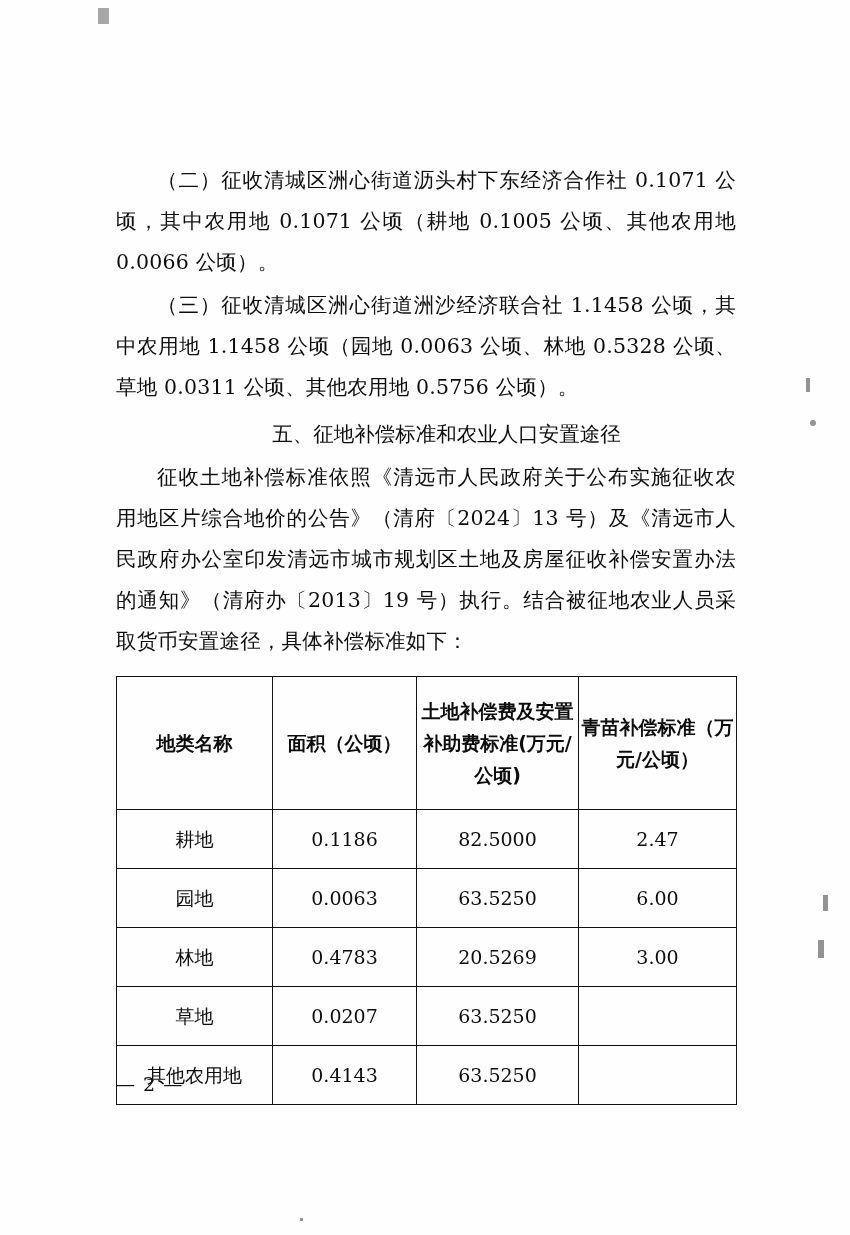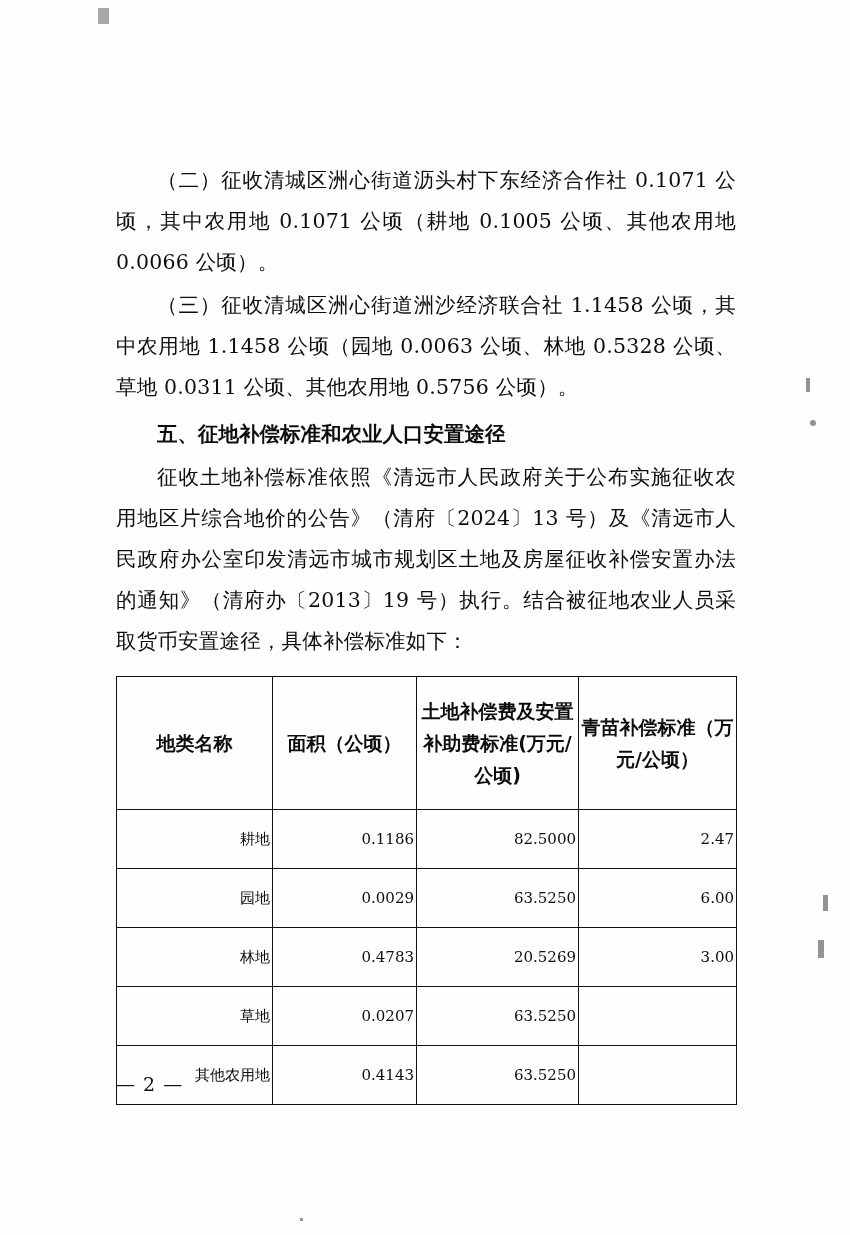--- a/index.html
+++ b/index.html
@@ -36,23 +36,24 @@
     text-justify: inter-ideograph;
     letter-spacing: 0.2px;
   }
   p.indent {
     text-indent: 2em;
   }
   h2.section {
     margin: 6px 0 2px 0;
     font-size: 20.5px;
     line-height: 41px;
-    font-weight: bold;
+    font-weight: normal;
     text-indent: 2em;
     font-family: "DejaVu Sans", "Liberation Sans", sans-serif;
+    text-align: center;
   }
   .tbl-wrap {
     margin-top: 14px;
   }
   table.comp {
     border-collapse: collapse;
     width: 620px;
     table-layout: fixed;
   }
   table.comp th, table.comp td {
@@ -64,22 +65,21 @@
     line-height: 32px;
   }
   table.comp thead th {
     font-weight: bold;
     font-family: "DejaVu Sans", "Liberation Sans", sans-serif;
     height: 120px;
     font-size: 19px;
   }
   table.comp tbody td {
     height: 46px;
-    font-size: 15px;
-    text-align: right;
+    font-size: 19px;
   }
   .col0 { width: 156px; }
   .col1 { width: 144px; }
   .col2 { width: 162px; }
   .col3 { width: 158px; }
   .pagenum {
     position: absolute;
     left: 116px;
     top: 1073px;
     font-size: 19px;
@@ -138,21 +138,21 @@
         </thead>
         <tbody>
           <tr>
             <td>耕地</td>
             <td>0.1186</td>
             <td>82.5000</td>
             <td>2.47</td>
           </tr>
           <tr>
             <td>园地</td>
-            <td>0.0029</td>
+            <td>0.0063</td>
             <td>63.5250</td>
             <td>6.00</td>
           </tr>
           <tr>
             <td>林地</td>
             <td>0.4783</td>
             <td>20.5269</td>
             <td>3.00</td>
           </tr>
           <tr>

